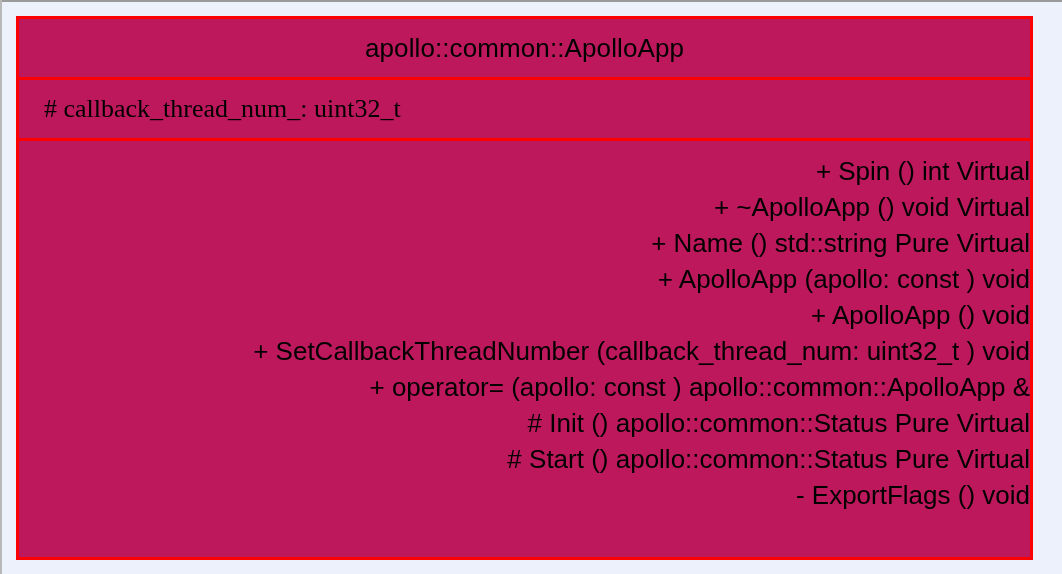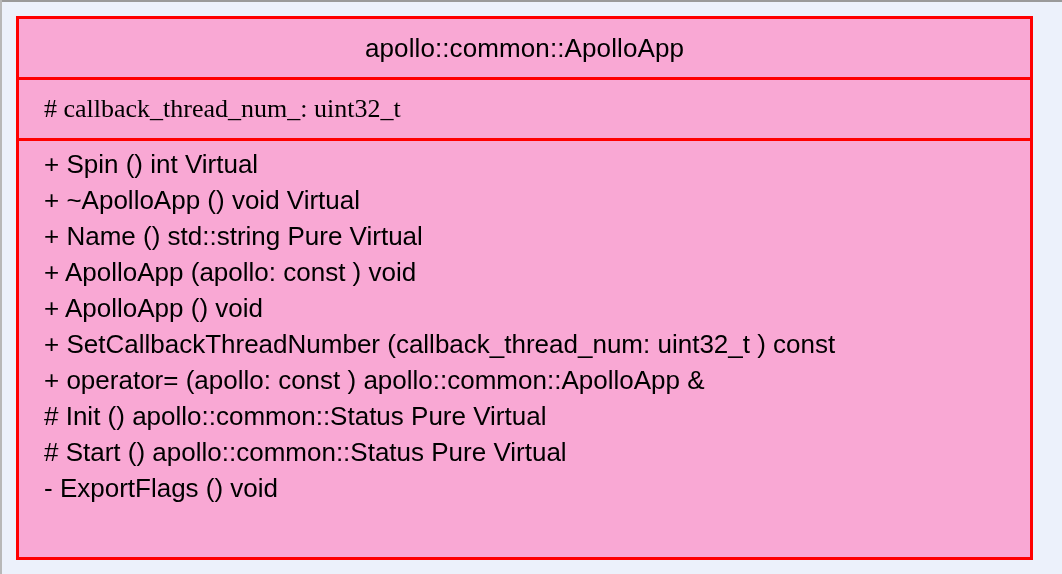--- a/index.html
+++ b/index.html
@@ -26,44 +26,45 @@
       left: 0; top: 0;
       width: 2px; height: 574px;
       background: #b8b8b8;
     }
     .uml-class {
       position: absolute;
       left: 16px;
       top: 16px;
       width: 1011px;
       height: 538px;
-      background: #f9a8d4;
+      background: #be185d;
       border: 3px solid #FF0000;
       box-sizing: content-box;
+      text-align: right;
     }
     .class-name {
       height: 58px;
       border-bottom: 3px solid #FF0000;
       display: flex;
       align-items: center;
       justify-content: center;
       font-size: 26px;
       letter-spacing: 0.1px;
     }
     .attributes {
       height: 58px;
       border-bottom: 3px solid #FF0000;
       display: flex;
       align-items: center;
       padding-left: 25px;
       font-size: 26px;
       font-family: Liberation Serif, serif;
     }
     .operations {
-      padding-top: 5px;
+      padding-top: 12px;
       padding-left: 25px;
       font-size: 26px;
     }
     .op {
       height: 36px;
       line-height: 36px;
       white-space: nowrap;
     }
   </style>
 </head>
@@ -78,19 +79,19 @@
   </div>
   <div class="attributes">
     <span># callback_thread_num_: uint32_t</span>
   </div>
   <div class="operations">
     <div class="op">+ Spin () int Virtual</div>
     <div class="op">+ ~ApolloApp () void Virtual</div>
     <div class="op">+ Name () std::string Pure Virtual</div>
     <div class="op">+ ApolloApp (apollo: const ) void</div>
     <div class="op">+ ApolloApp () void</div>
-    <div class="op">+ SetCallbackThreadNumber (callback_thread_num: uint32_t ) const</div>
+    <div class="op">+ SetCallbackThreadNumber (callback_thread_num: uint32_t ) void</div>
     <div class="op">+ operator= (apollo: const ) apollo::common::ApolloApp &amp;</div>
     <div class="op"># Init () apollo::common::Status Pure Virtual</div>
     <div class="op"># Start () apollo::common::Status Pure Virtual</div>
     <div class="op">- ExportFlags () void</div>
   </div>
 </div>
 
 </body></html>

